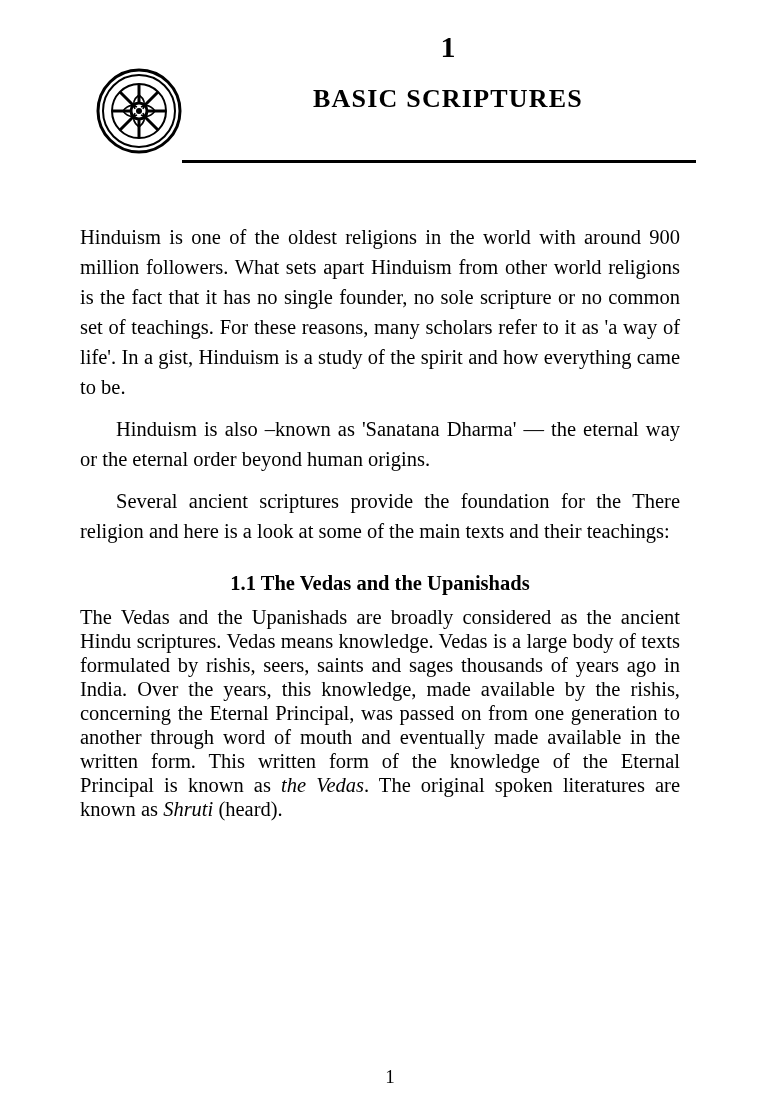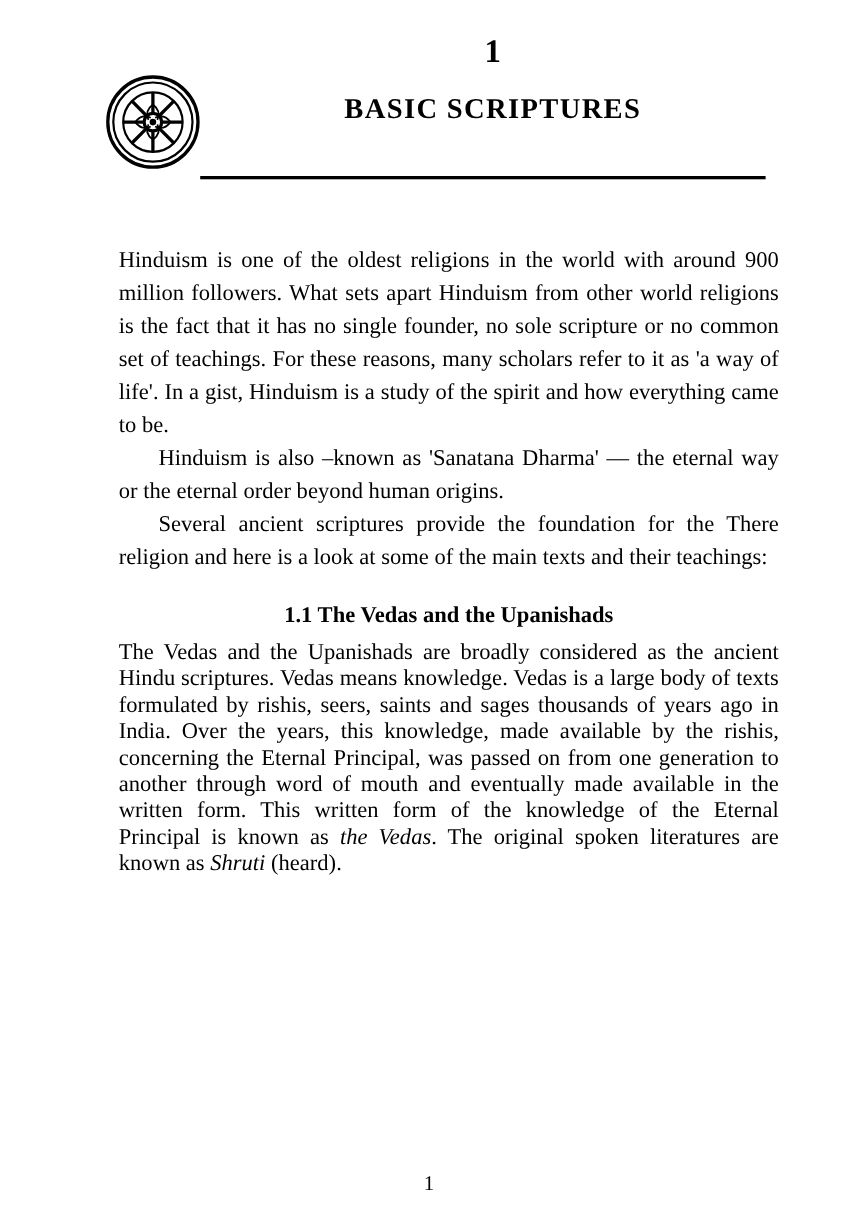--- a/index.html
+++ b/index.html
@@ -68,34 +68,34 @@
     left: 86px;
     top: 130px;
     width: 514px;
     height: 3px;
     background: #000000;
   }
 
   
   .content {
     position: absolute;
-    left: 108px;
+    left: 80px;
     top: 222px;
     width: 600px;
   }
 
   p.para {
     margin: 0 0 0 0;
     font-size: 20.5px;
     line-height: 30px;
     text-align: justify;
     text-justify: inter-word;
     font-family: "Liberation Serif", serif;
   }
-  p.para + p.para { }
+  p.para + p.para { margin-top: 12px; }
   p.indent { text-indent: 36px; }
 
   .section-heading {
     font-size: 20.5px;
     font-weight: bold;
     margin: 26px 0 10px 0;
     font-family: "Liberation Serif", serif;
     text-align: center;
   }
 

